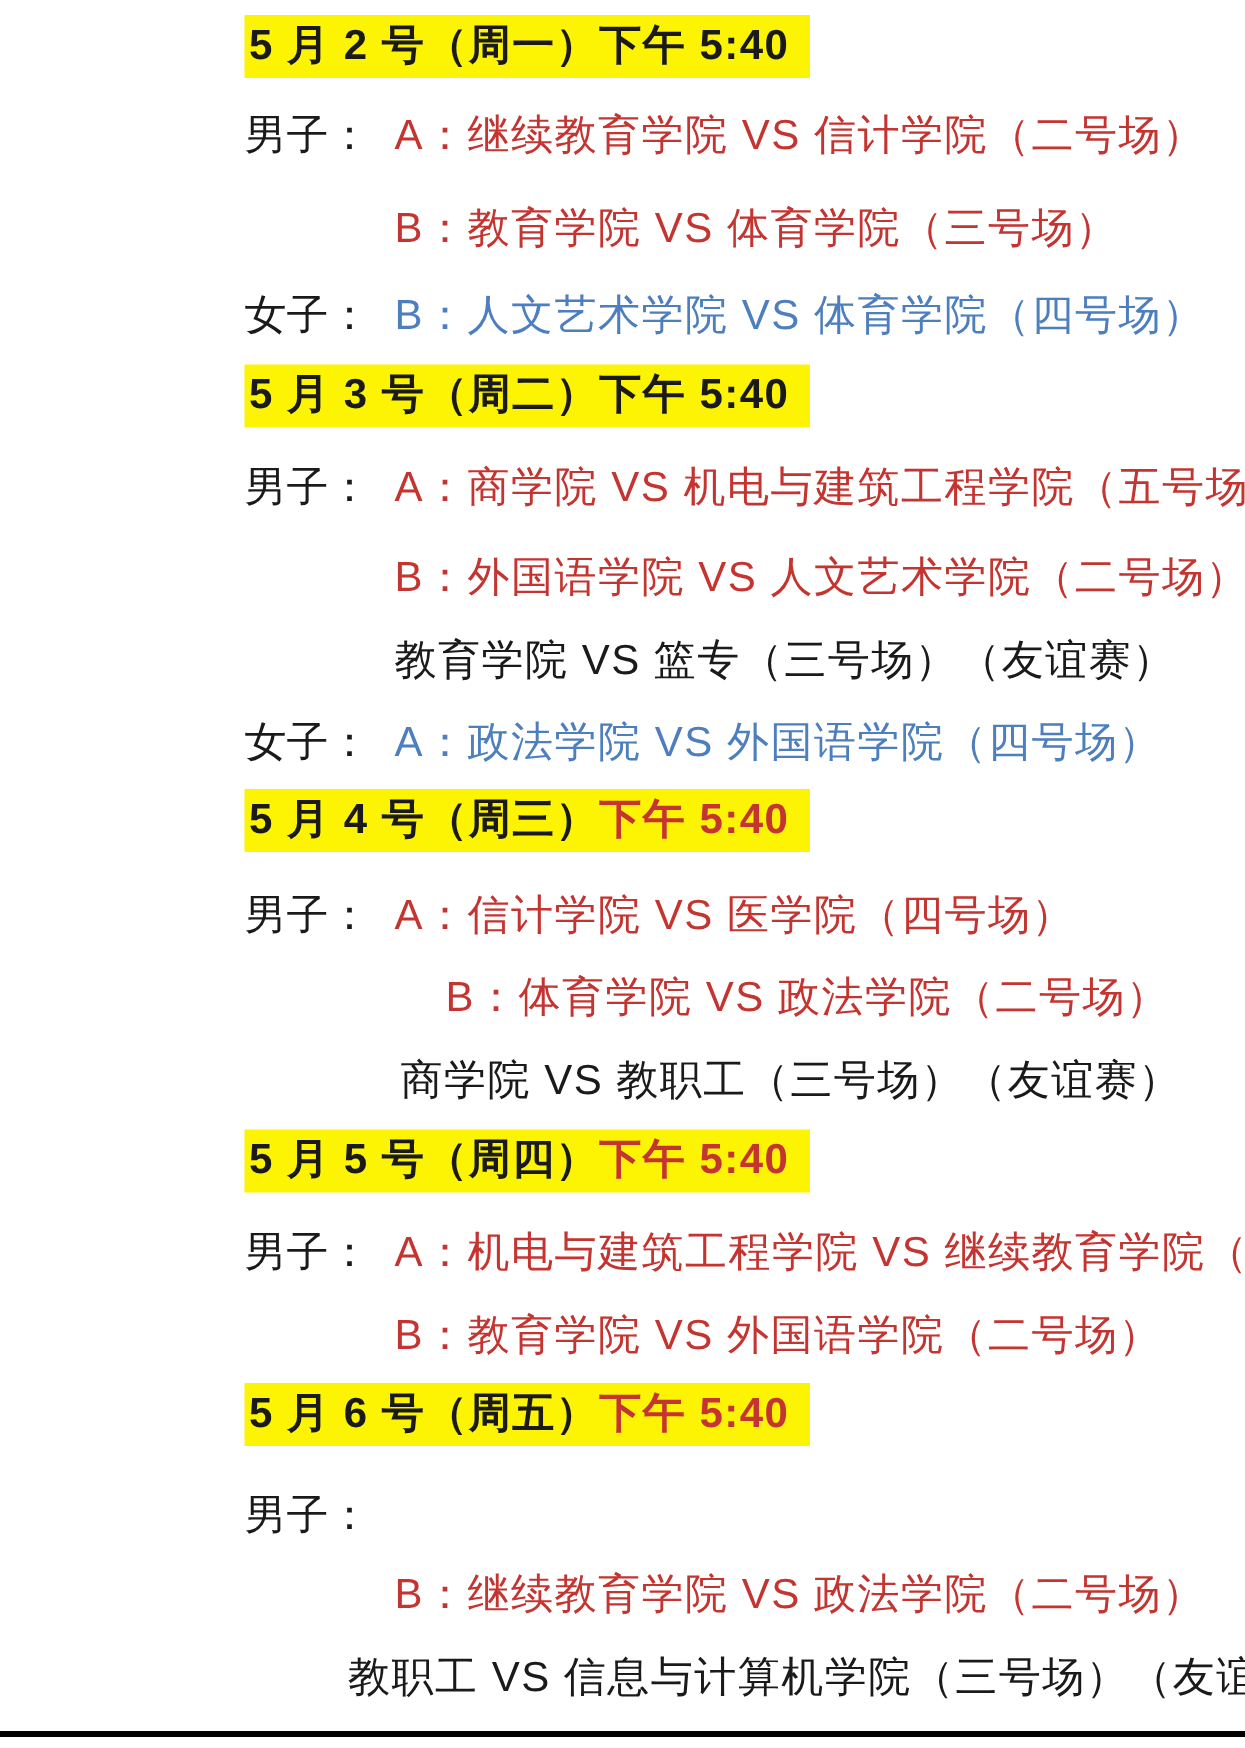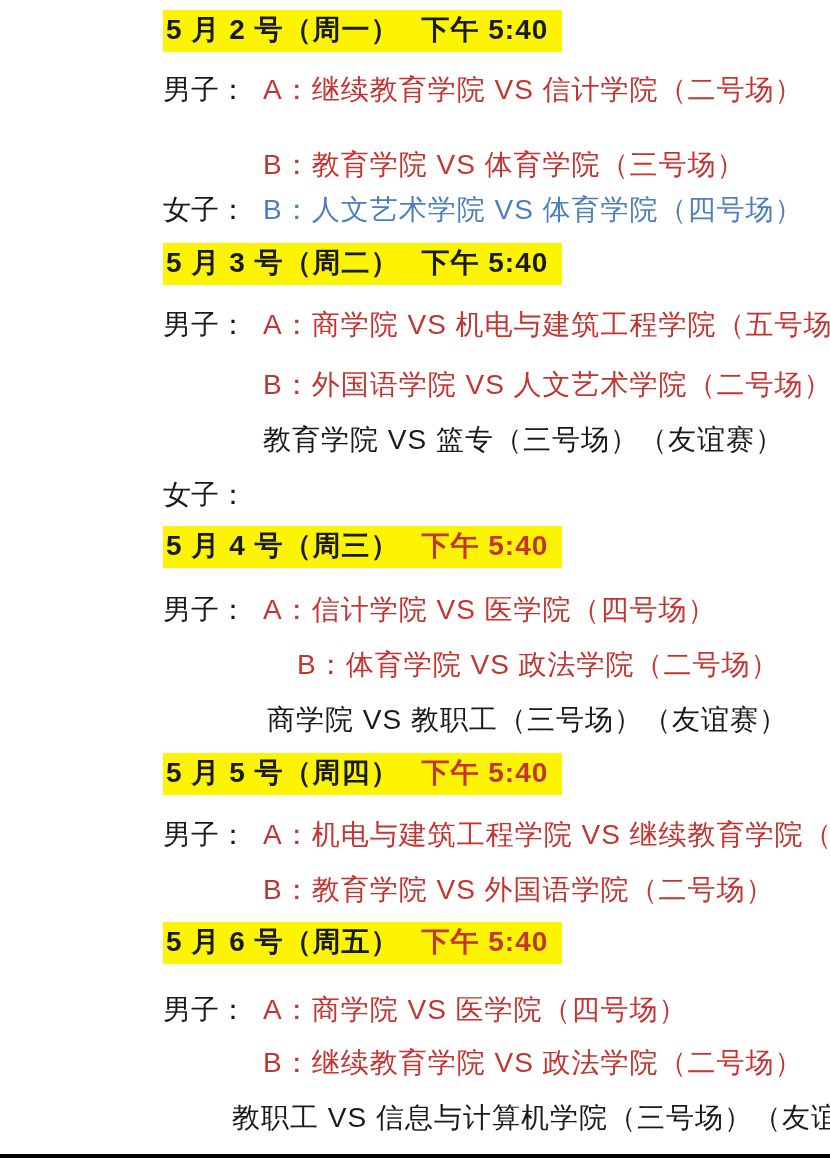--- a/index.html
+++ b/index.html
@@ -24,21 +24,20 @@
     display:flex;
     align-items:baseline;
   }
   .date-header{
     background:var(--highlight,#fcf403);
     padding:0 14px 2px 3px;
     font-weight:600;
     letter-spacing:1px;
   }
   .date-header .time{
-    margin-left:22px;
   }
   .row .group-label{
     display:inline-block;
     width:84px;
     flex:0 0 84px;
     color:var(--black,#1a1a1a);
   }
   .match{letter-spacing:1px;margin-left:16px;}
   [data-color="red"]{color:var(--red,#c43430);}
   [data-color="blue"]{color:var(--blue,#4d7fbe);}
@@ -59,21 +58,21 @@
 <div class="page">
 
   <div class="line date-header" style="top:10px">
     <span>5 月 2 号（周一）</span>
     <span class="time" data-color="black">下午 5:40</span>
   </div>
   <div class="line row" style="top:70px">
     <span class="group-label">男子：</span>
     <span class="match" data-color="red">A：继续教育学院 VS 信计学院（二号场）</span>
   </div>
-  <div class="line row" style="top:145px">
+  <div class="line row" style="top:132px">
     <span class="group-label"></span>
     <span class="match" data-color="red">B：教育学院 VS 体育学院（三号场）</span>
   </div>
   <div class="line row" style="top:190px">
     <span class="group-label">女子：</span>
     <span class="match" data-color="blue">B：人文艺术学院 VS 体育学院（四号场）</span>
   </div>
 
   <div class="line date-header" style="top:243px">
     <span>5 月 3 号（周二）</span>
@@ -86,20 +85,21 @@
   <div class="line row" style="top:365px">
     <span class="group-label"></span>
     <span class="match" data-color="red">B：外国语学院 VS 人文艺术学院（二号场）</span>
   </div>
   <div class="line row" style="top:420px">
     <span class="group-label"></span>
     <span class="match" data-color="black">教育学院 VS 篮专（三号场）（友谊赛）</span>
   </div>
   <div class="line row" style="top:475px">
     <span class="group-label">女子：</span>
+    <span class="match" data-color="blue">A：政法学院 VS 外国语学院（四号场）</span>
   </div>
 
   <div class="line date-header" style="top:526px">
     <span>5 月 4 号（周三）</span>
     <span class="time" data-color="red">下午 5:40</span>
   </div>
   <div class="line row" style="top:590px">
     <span class="group-label">男子：</span>
     <span class="match" data-color="red">A：信计学院 VS 医学院（四号场）</span>
   </div>
@@ -124,21 +124,20 @@
     <span class="group-label"></span>
     <span class="match" data-color="red">B：教育学院 VS 外国语学院（二号场）</span>
   </div>
 
   <div class="line date-header" style="top:922px">
     <span>5 月 6 号（周五）</span>
     <span class="time" data-color="red">下午 5:40</span>
   </div>
   <div class="line row" style="top:990px">
     <span class="group-label">男子：</span>
-    <span class="match" data-color="red">A：商学院 VS 医学院（四号场）</span>
   </div>
   <div class="line row" style="top:1043px">
     <span class="group-label"></span>
     <span class="match" data-color="red">B：继续教育学院 VS 政法学院（二号场）</span>
   </div>
   <div class="line row" style="top:1098px">
     <span class="group-label"></span>
     <span class="match pull-15" data-color="black">教职工 VS 信息与计算机学院（三号场）（友谊赛）</span>
   </div>
 

